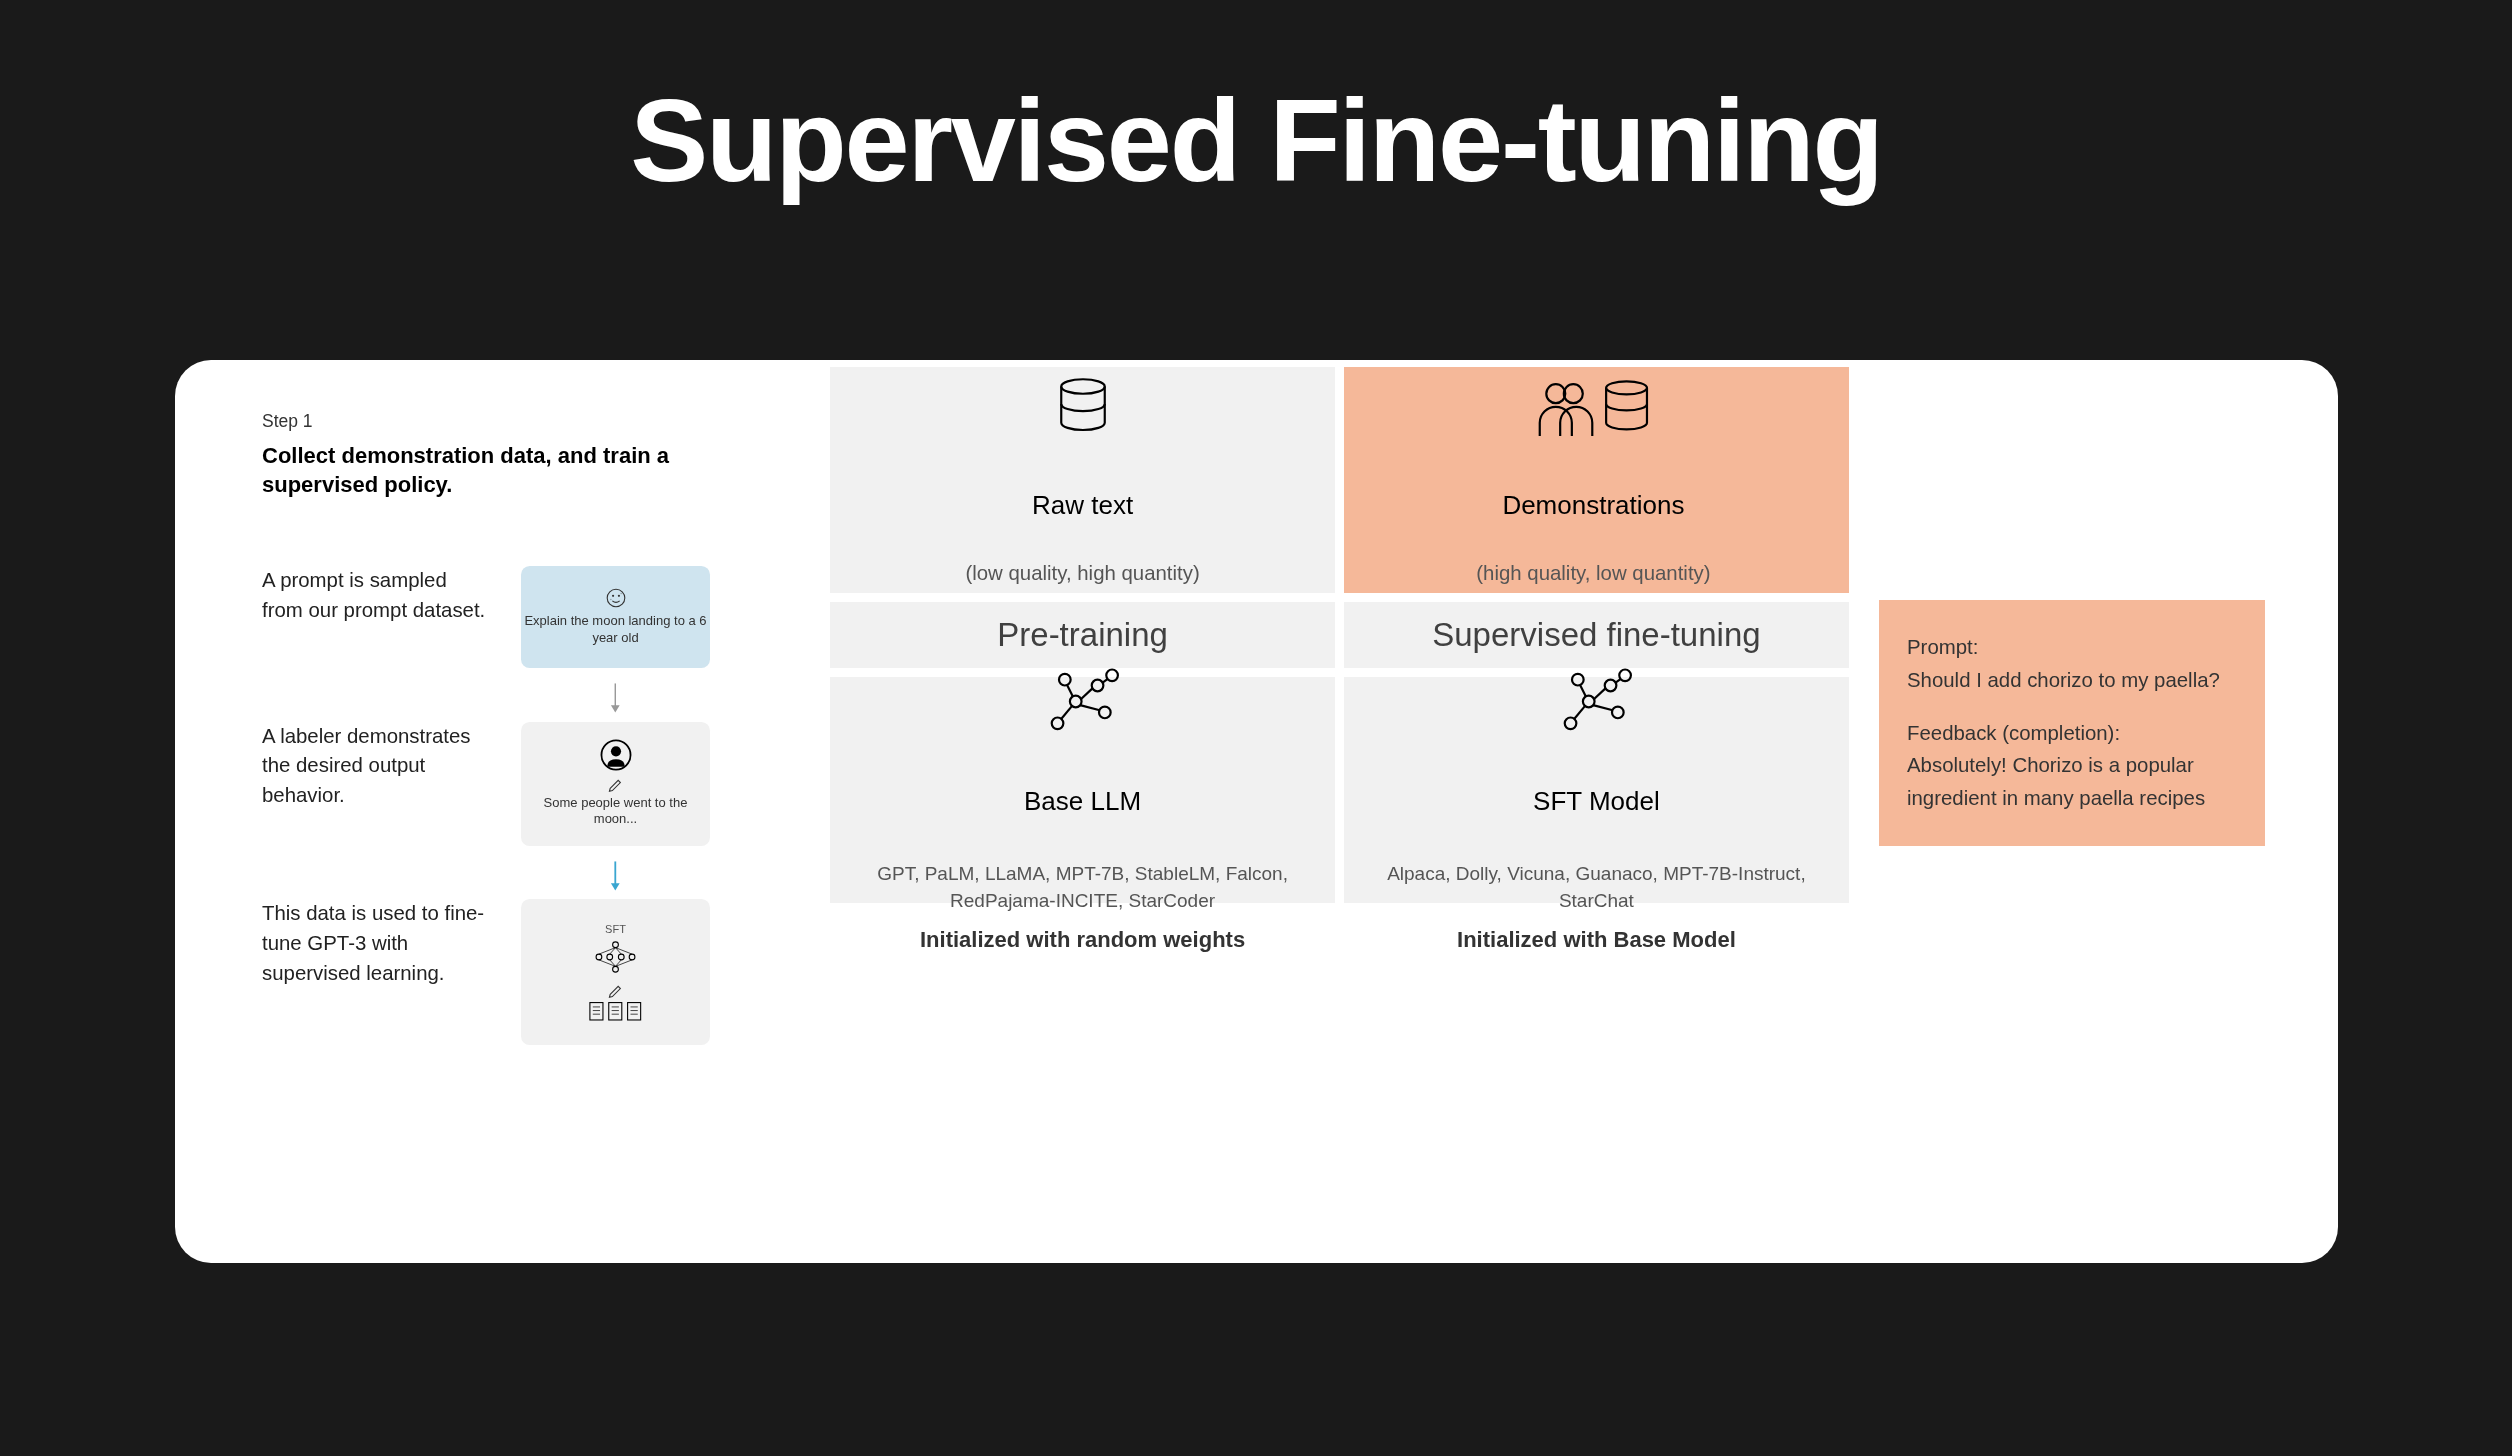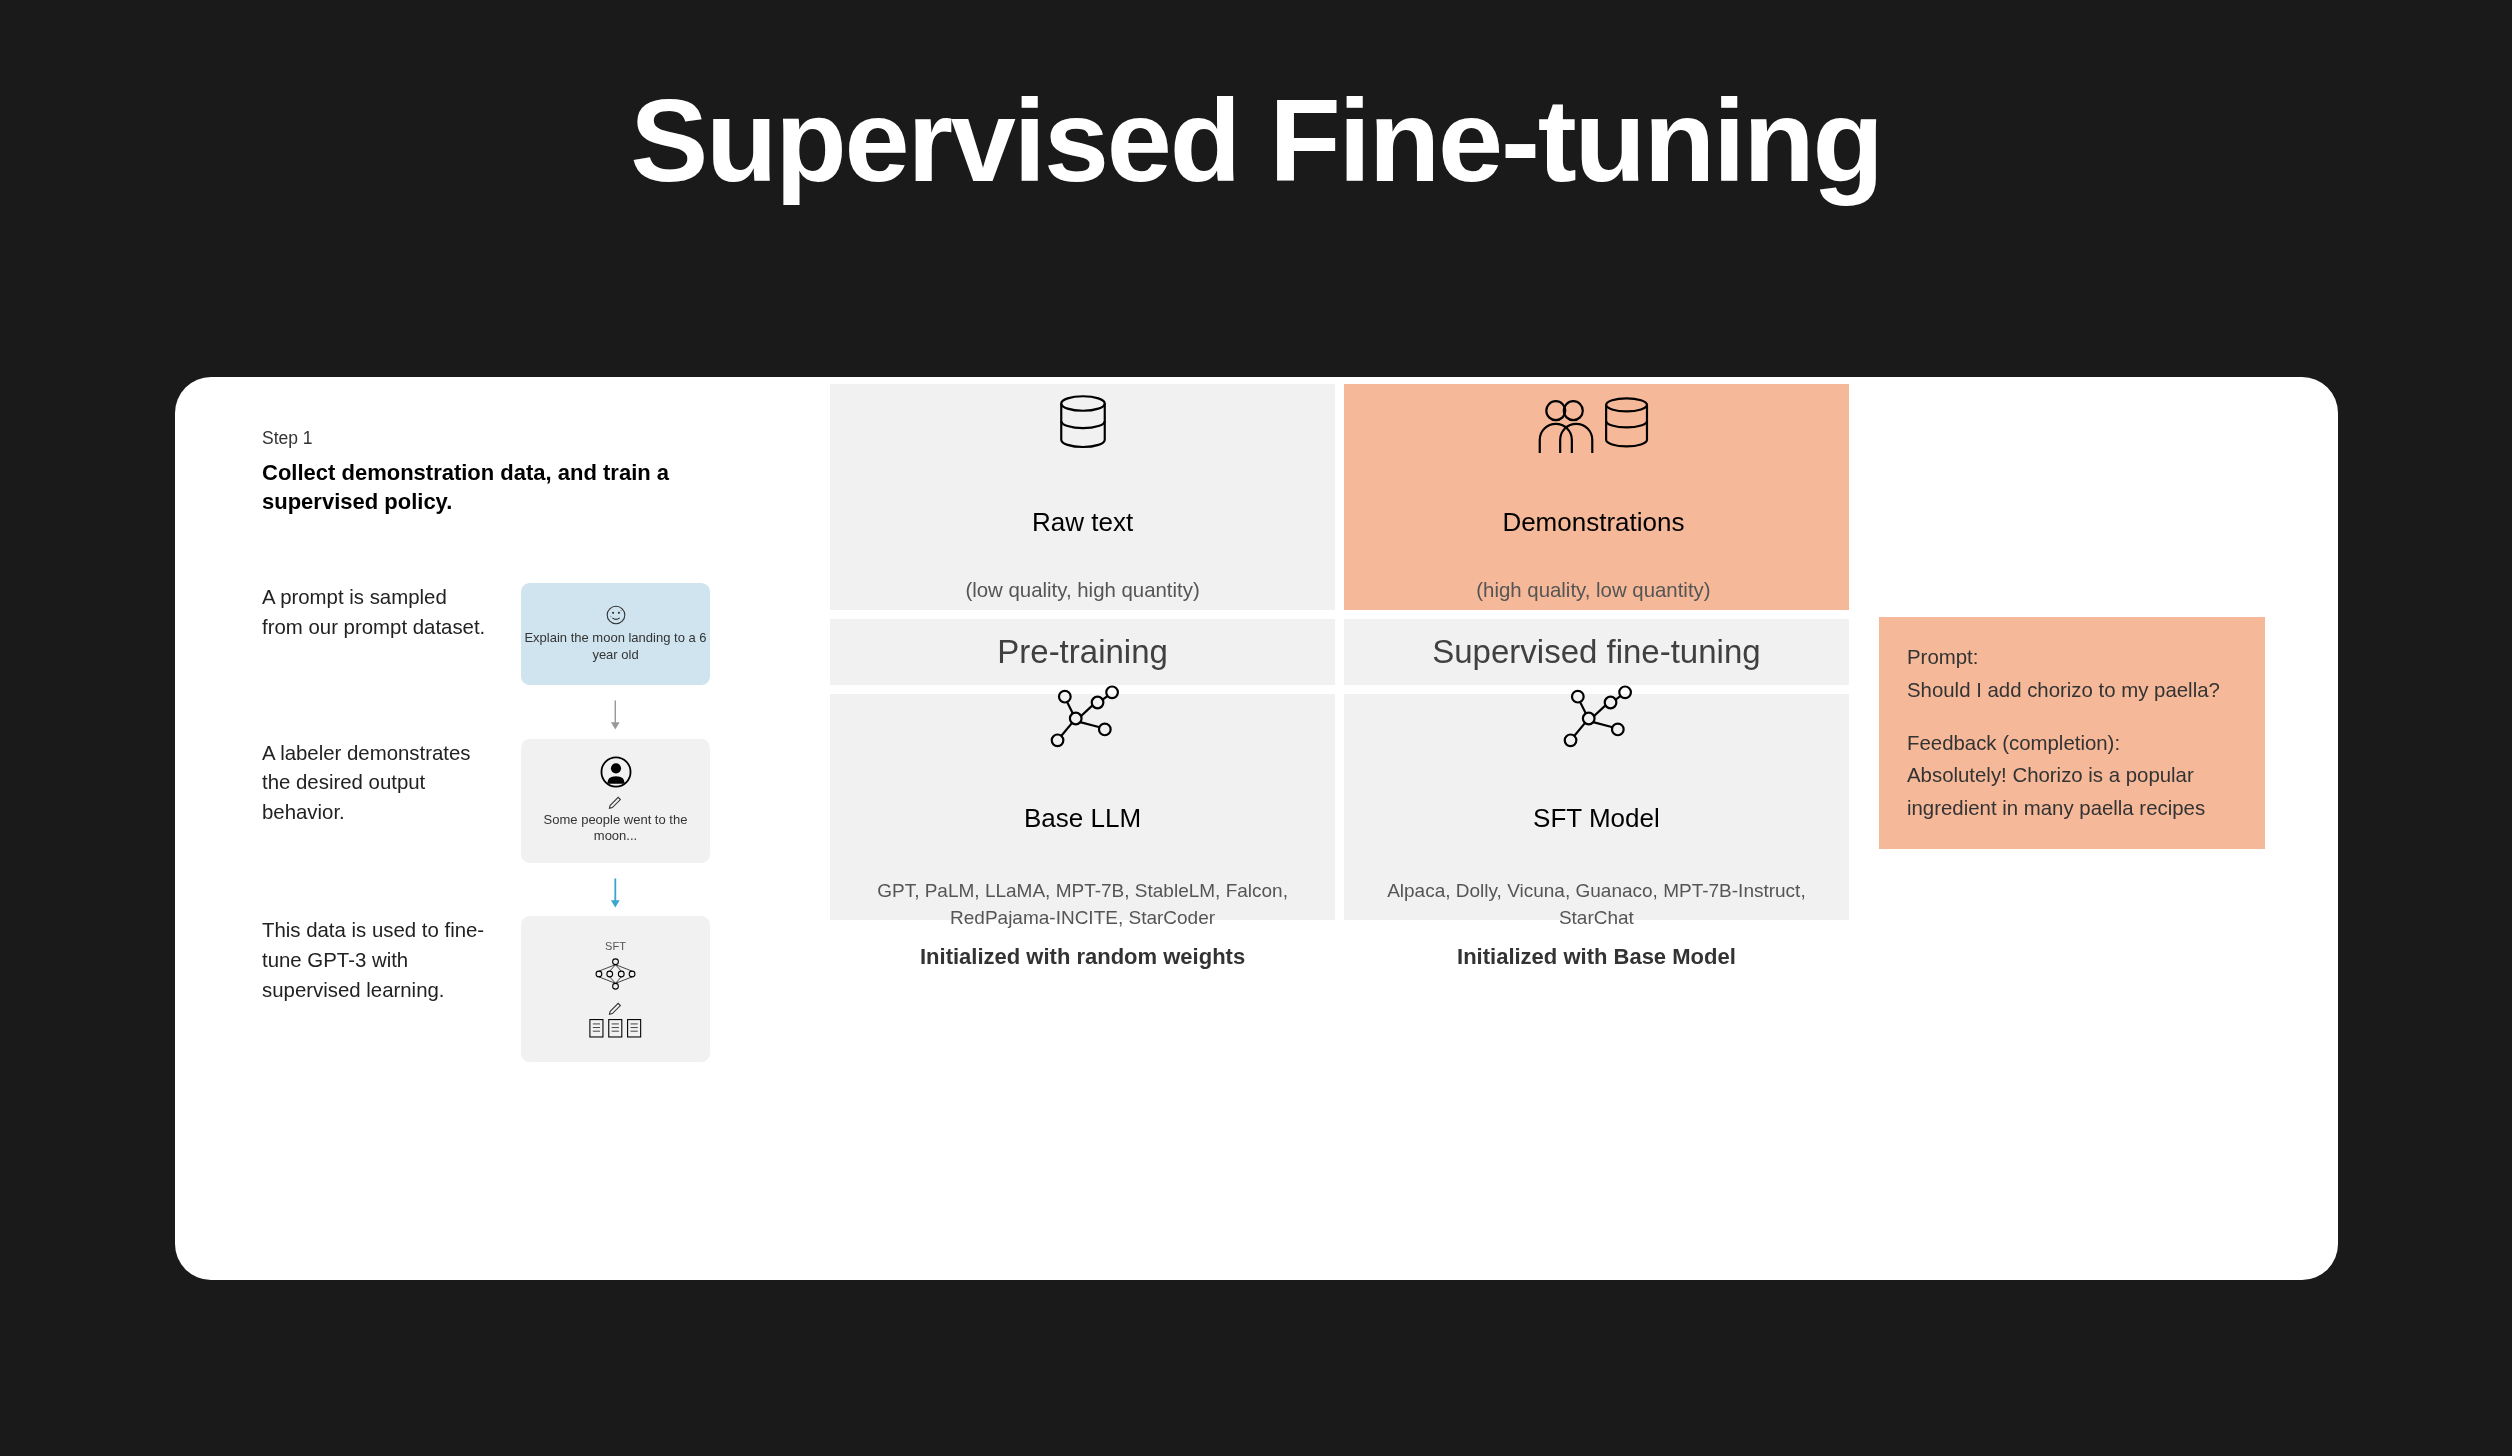--- a/index.html
+++ b/index.html
@@ -1,18 +1,18 @@
 <!DOCTYPE html>
 <html style="font-size:11.7px"><head>
 <meta charset="utf-8">
 <style>
 * { margin:0; padding:0; box-sizing:border-box; font-family:-apple-system,BlinkMacSystemFont,"Segoe UI",Helvetica,Arial,sans-serif; }
 body { background:#1a1a1a; width:2512px; height:1456px; position:relative; overflow:hidden; }
 .title { color:#fff; font-size:117px; font-weight:700; text-align:center; padding-top:73px; letter-spacing:-2.2px; }
-.card { position:absolute; left:175px; top:377px; width:2163px; height:903px; background:#fff; border-radius:36px; }
+.card { position:absolute; left:175px; top:360px; width:2163px; height:903px; background:#fff; border-radius:36px; }
 .left-panel { position:absolute; left:87px; top:51px; width:495px; }
 .step-label { font-size:17.5px; color:#333; margin-bottom:8.7px; }
 .step-title { font-size:22px; font-weight:700; color:#000; line-height:1.35; margin-bottom:66px; }
 .flow-row { display:flex; align-items:flex-start; gap:33px; margin-bottom:29px; }
 .flow-text { width:226px; font-size:20.4px; color:#222; line-height:1.45; }
 .flow-box { width:189px; height:102px; border-radius:8.7px; display:flex; flex-direction:column; align-items:center; justify-content:center; font-size:13px; text-align:center; line-height:1.3; padding:1px; color:#333; }
 .box-blue { background:#cfe4ef; }
 .box-gray { background:#f1f1f1; }
 .mini-icon { margin-bottom:4.4px; }
 .sft-label { font-size:11px; color:#555; margin-bottom:2.9px; }
@@ -21,21 +21,21 @@
 .cell { background:#f1f1f1; display:flex; flex-direction:column; align-items:center; justify-content:center; text-align:center; padding:17.5px 22px; }
 .cell.highlight { background:#f5b899;padding-left:16px; }
 .cell.thin { height:66px; }
 .cell.tall { height:226px;gap:38px; }
 .cell-title { font-size:26px; color:#000; margin-top:10.2px; }
 .cell-sub { font-size:20.4px; color:#555; margin-top:2.9px; }
 .cell-label { font-size:33px; color:#404040; }
 .cell-list { font-size:19px; color:#555; margin-top:5.8px; line-height:1.4; }
 .plain-cell { background:transparent; height:58px;font-weight:bold; }
 .plain-text { font-size:22px; color:#333; }
-.note { position:absolute; left:1704px; top:240px; width:386px; background:#f5b899; padding:24px 28px; font-size:20.4px; color:#333; line-height:1.6; }
+.note { position:absolute; left:1704px; top:240px; width:386px; background:#f5b899; padding:31px 28px; font-size:20.4px; color:#333; line-height:1.6; }
 .note-gap { height:20.4px; }
 svg { display:block; }
 </style>
 </head>
 <body>
 
 <div class="title">Supervised Fine-tuning</div>
 
 <div class="card">
 

